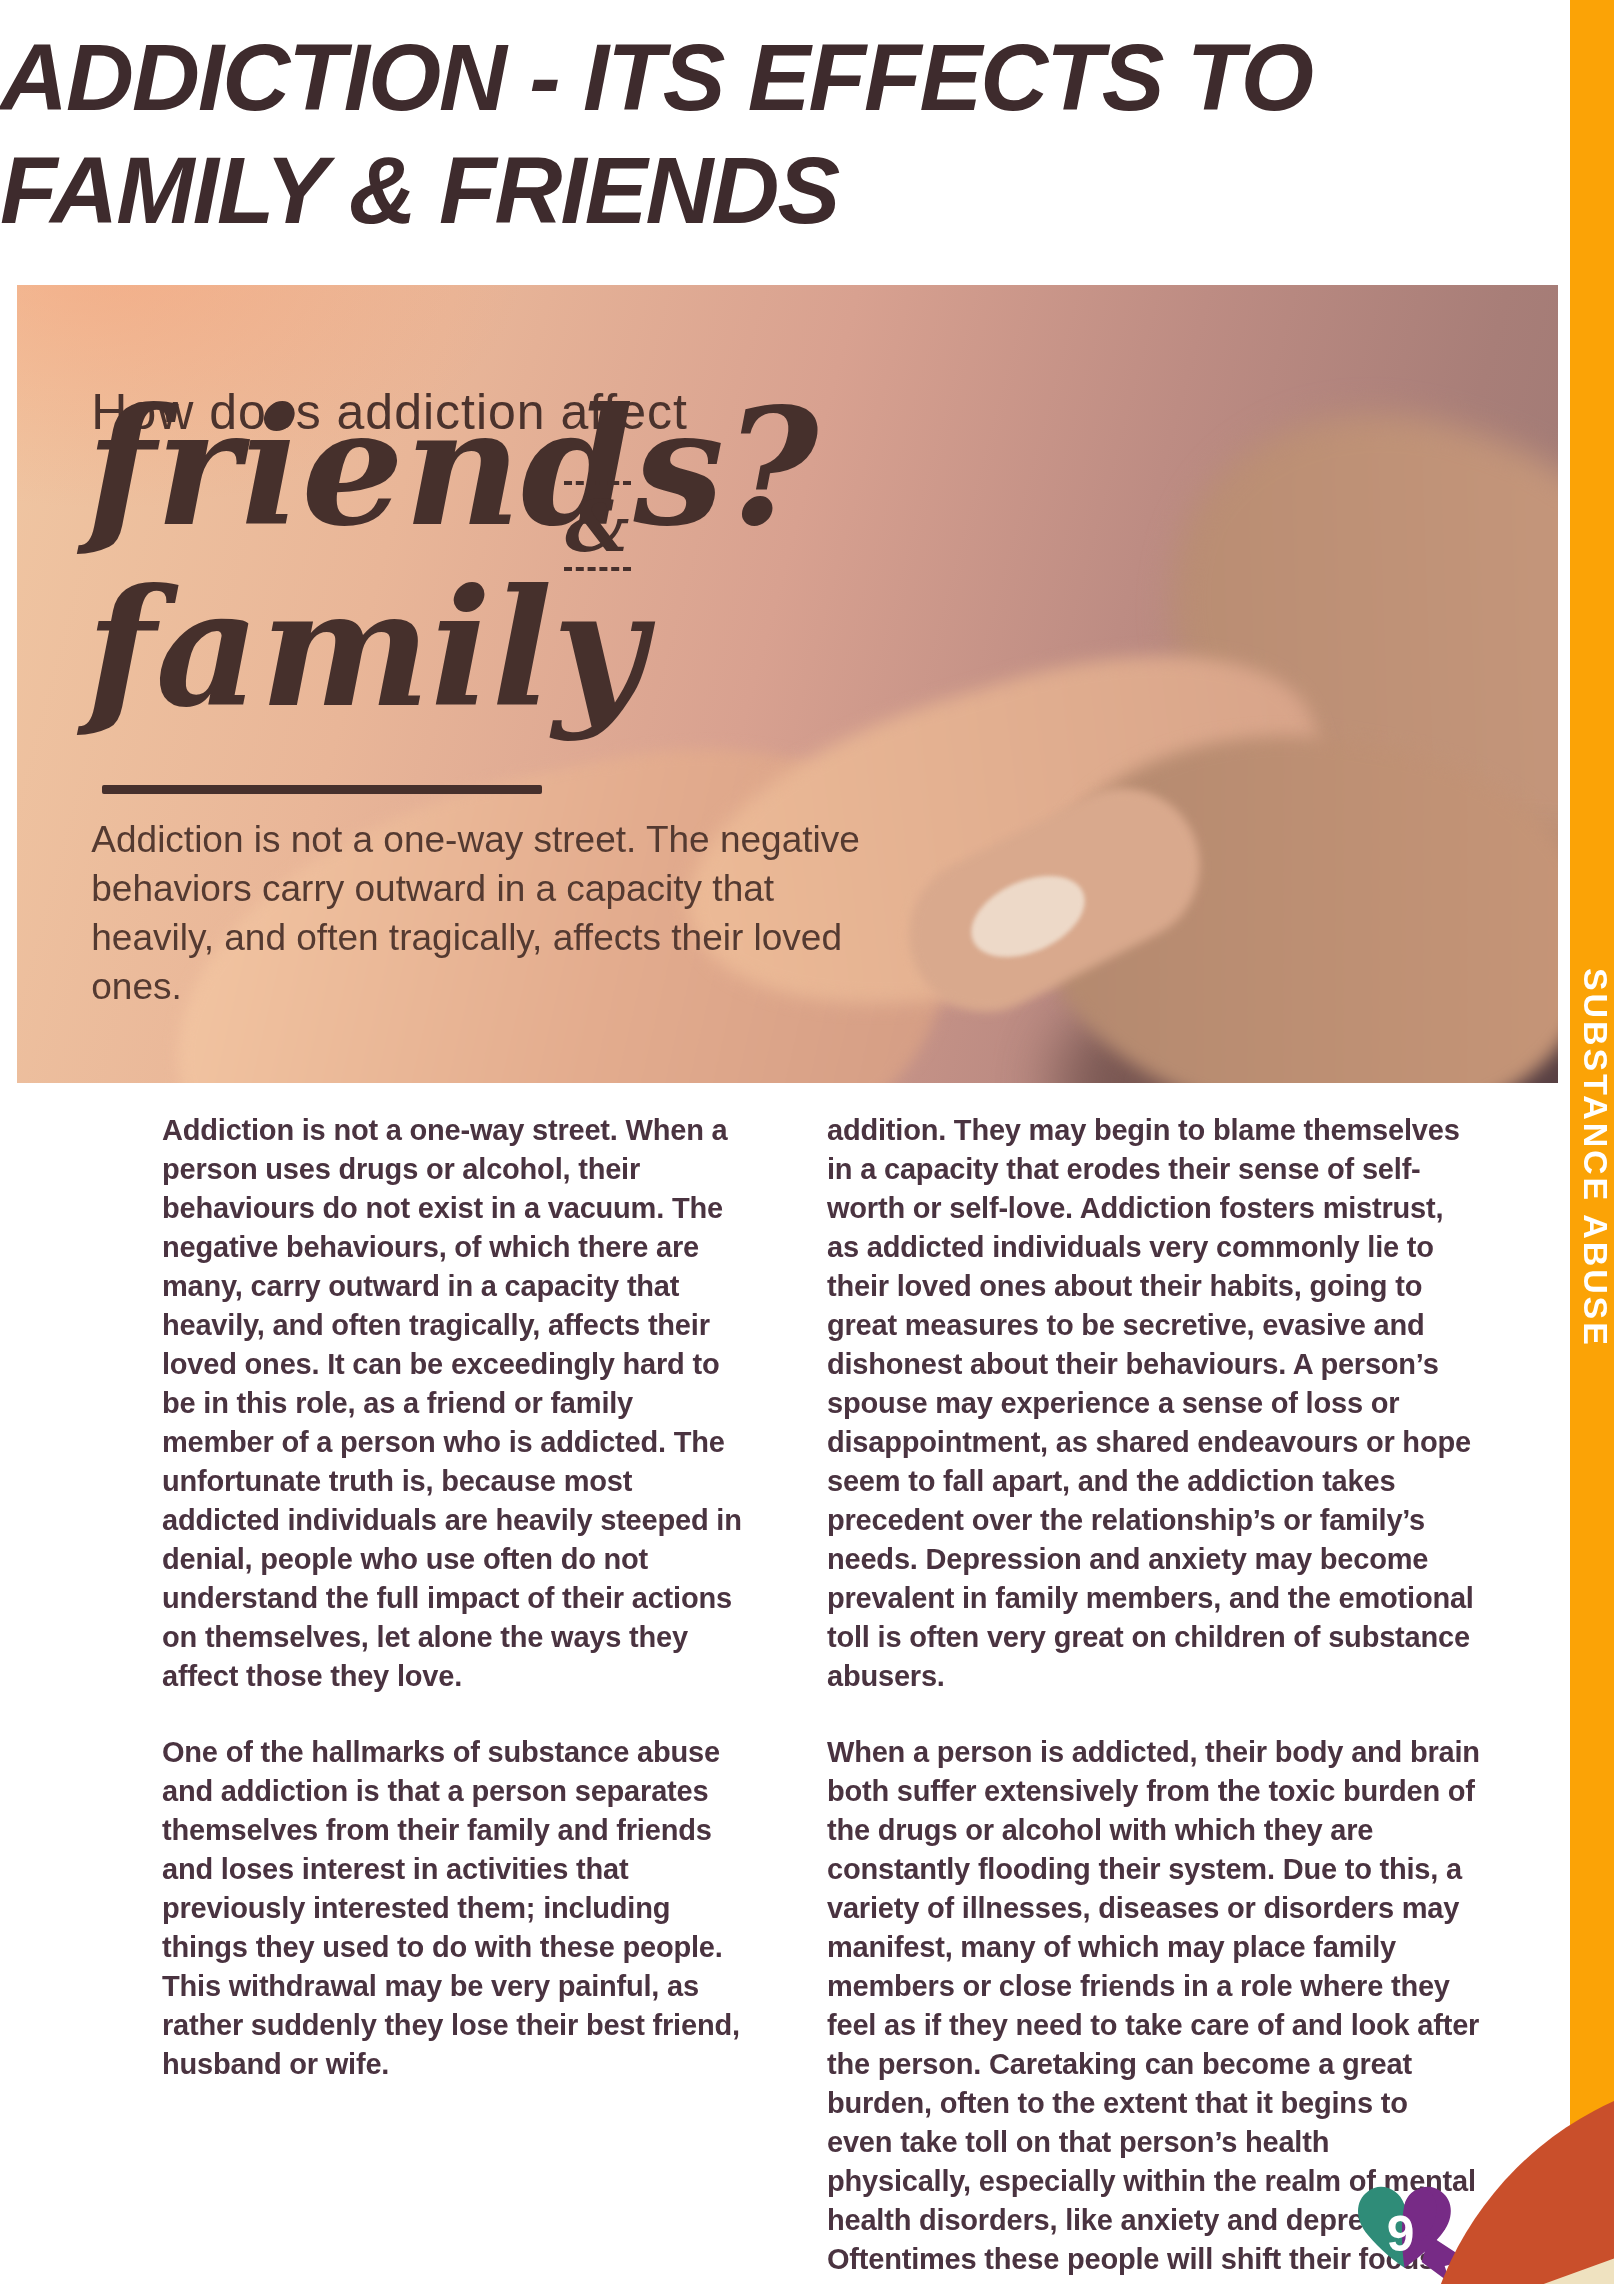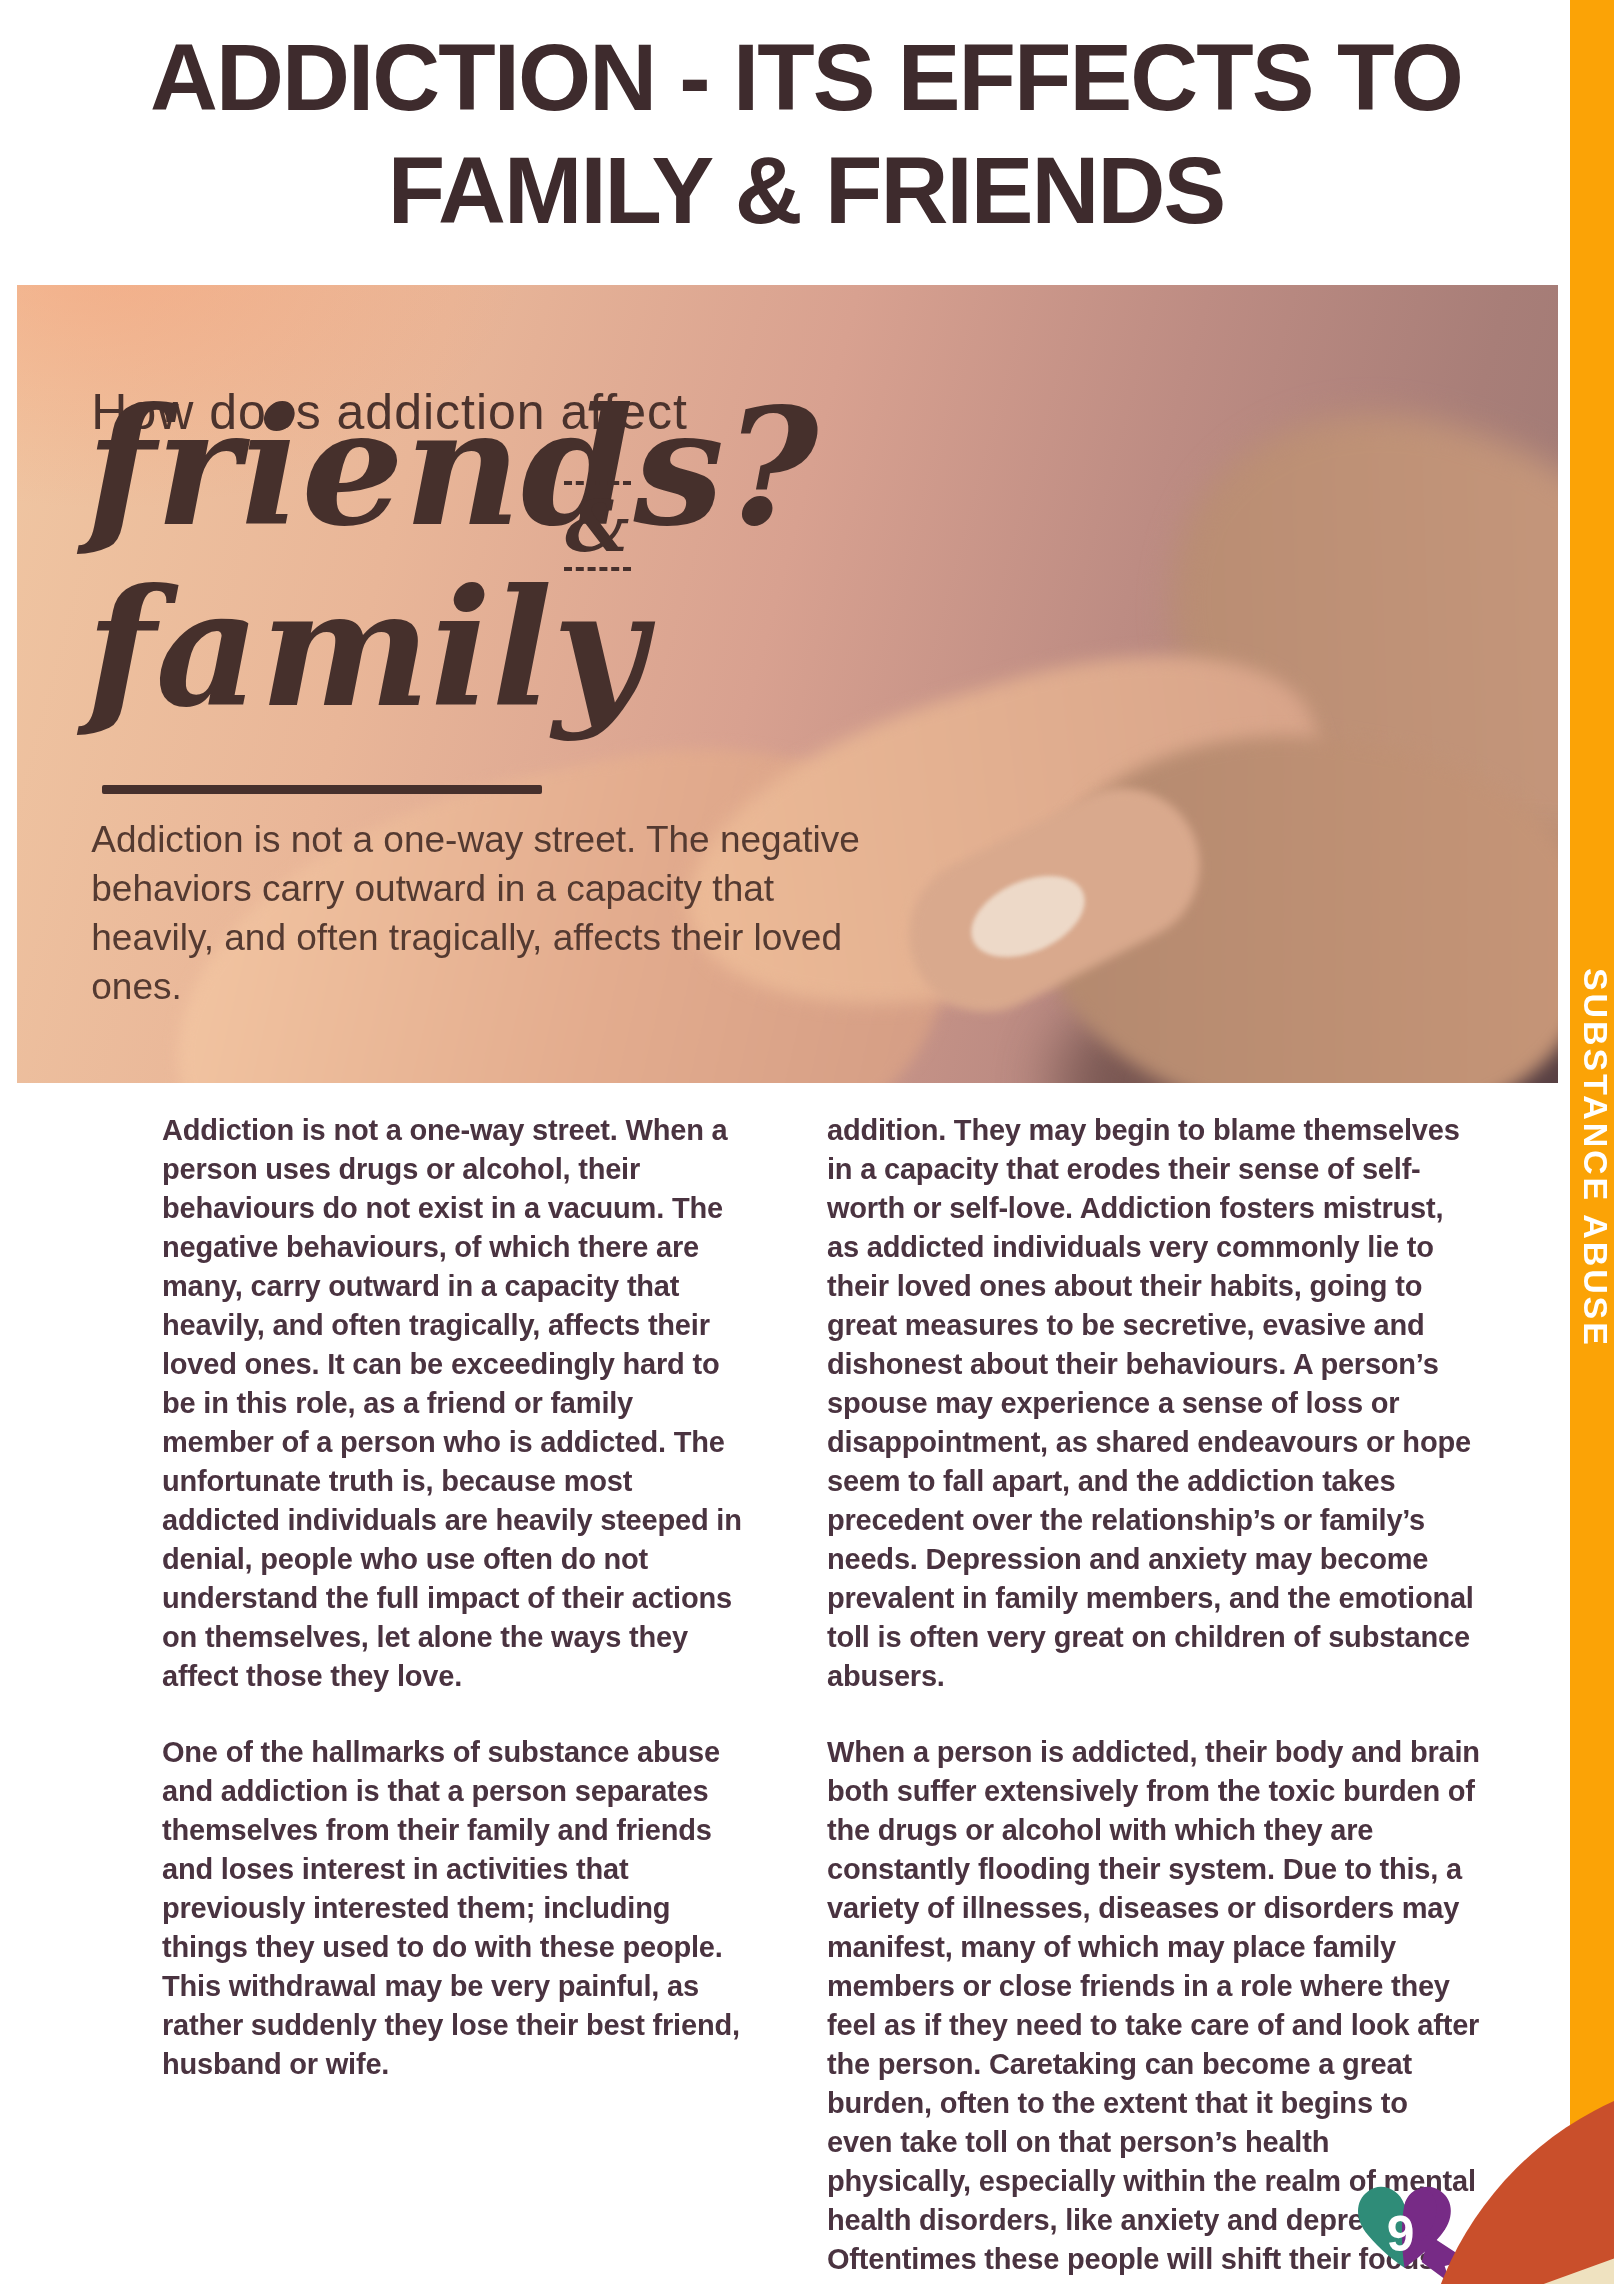--- a/index.html
+++ b/index.html
@@ -4,22 +4,22 @@
 <style>
   * { margin:0; padding:0; box-sizing:border-box; }
   html,body { background:#ffffff; }
   .page {
     position:relative; width:1615px; height:2285px; background:#ffffff;
     overflow:hidden; font-family:"Liberation Sans", sans-serif;
   }
   
   .title {
     position:absolute; top:21px; left:0; width:1612px;
-    text-align:center; color:#3e2b2d; font-weight:800;
-    font-size:94px; line-height:113px; letter-spacing:-1.9px;
+    color:#3e2b2d; font-weight:800;
+    font-size:94px; line-height:113px; letter-spacing:-1.9px;font-style:italic;
   }
   
   .orange-bar {
     position:absolute; top:0; right:0; width:45px; height:2285px;
     background:#fba306; z-index:3;
   }
   .sidebar-label {
     position:absolute; top:908px; left:0; width:45px; height:500px;
     writing-mode:vertical-rl; text-orientation:mixed;
     color:#ffffff; font-weight:700; font-size:34px; letter-spacing:2.9px;

